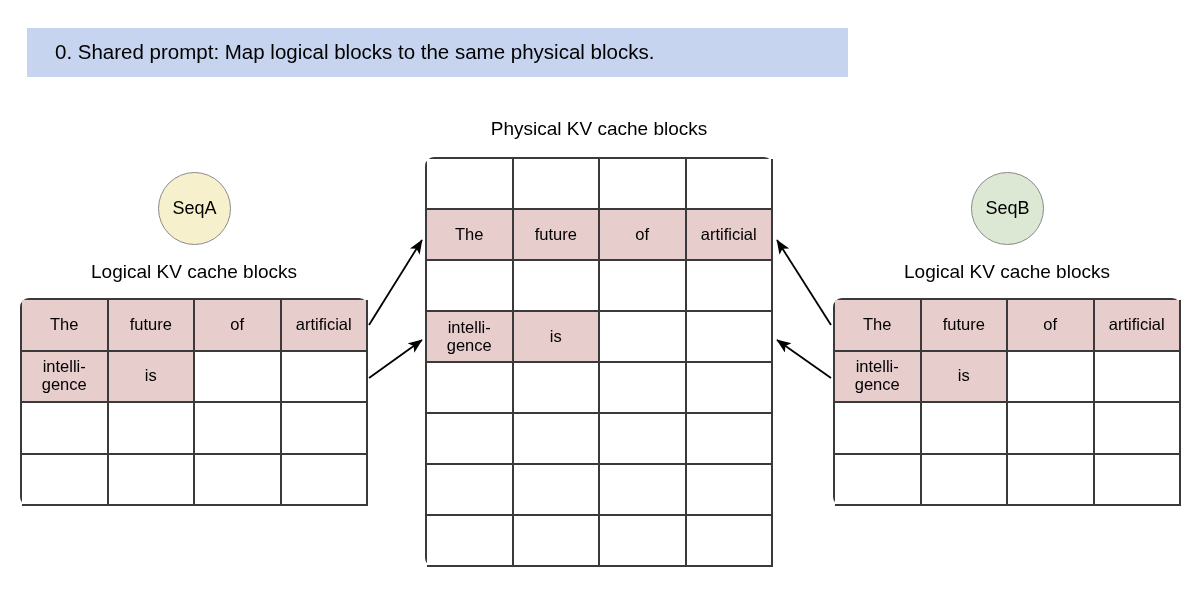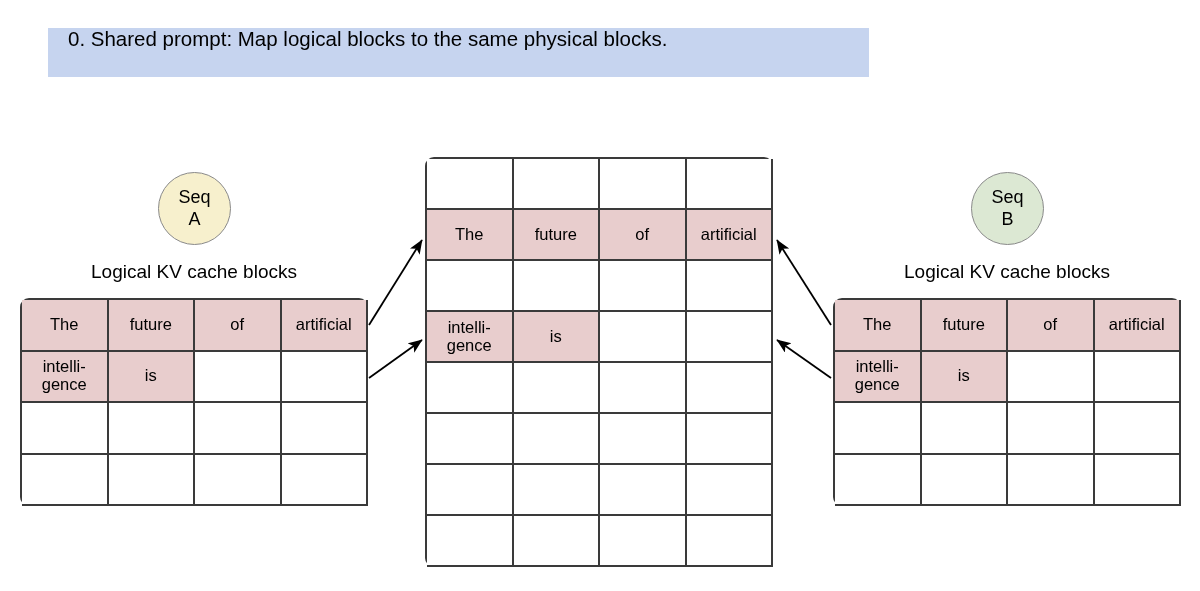--- a/index.html
+++ b/index.html
@@ -16,28 +16,28 @@
     position: relative;
     width: 1200px;
     height: 591px;
     background: #ffffff;
     overflow: hidden;
   }
 
   
   .banner {
     position: absolute;
-    left: 48px;
+    left: 27px;
     top: 28px;
     width: 821px;
     height: 49px;
     background: #c6d4ef;
     display: flex;
-    align-items: flex-start;
-    padding-left: 20px;
+    align-items: center;
+    padding-left: 28px;
     box-sizing: border-box;
   }
   .banner-text {
     font-size: 20.5px;
     line-height: 1.1;
     color: #000;
     white-space: nowrap;
   }
 
   
@@ -54,21 +54,20 @@
   #right-caption { left: 833px; top: 262px; width: 348px; }
 
   
   .seq-circle {
     position: absolute;
     width: 73px;
     height: 73px;
     border-radius: 50%;
     border: 1.3px solid #8a8a8a;
     display: flex;
-    flex-direction: column;
     align-items: center;
     justify-content: center;
     font-size: 18px;
     line-height: 1.18;
     box-sizing: border-box;
   }
   #seq-a { left: 158px; top: 172px; background: #f7f0cd; }
   #seq-b { left: 971px; top: 172px; background: #dce8d3; }
 
   
@@ -128,20 +127,21 @@
 </style>
 </head>
 <body>
 
 <div id="canvas">
 
   <div class="banner">
     <span class="banner-text">0. Shared prompt: Map logical blocks to the same physical blocks.</span>
   </div>
 
+  <div class="caption" id="phys-caption">Physical KV cache blocks</div>
   <div class="caption" id="left-caption">Logical KV cache blocks</div>
   <div class="caption" id="right-caption">Logical KV cache blocks</div>
 
   <div class="seq-circle" id="seq-a">
     <span>Seq</span>
     <span>A</span>
   </div>
   <div class="seq-circle" id="seq-b">
     <span>Seq</span>
     <span>B</span>

